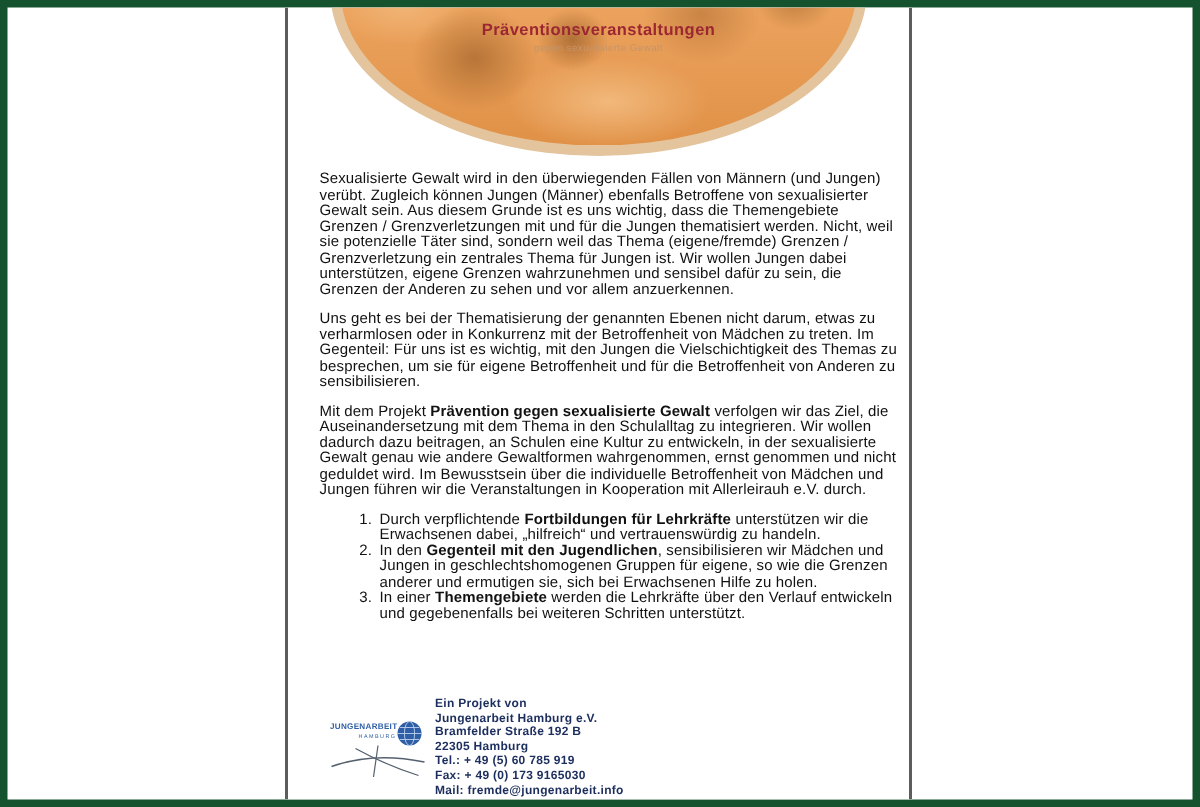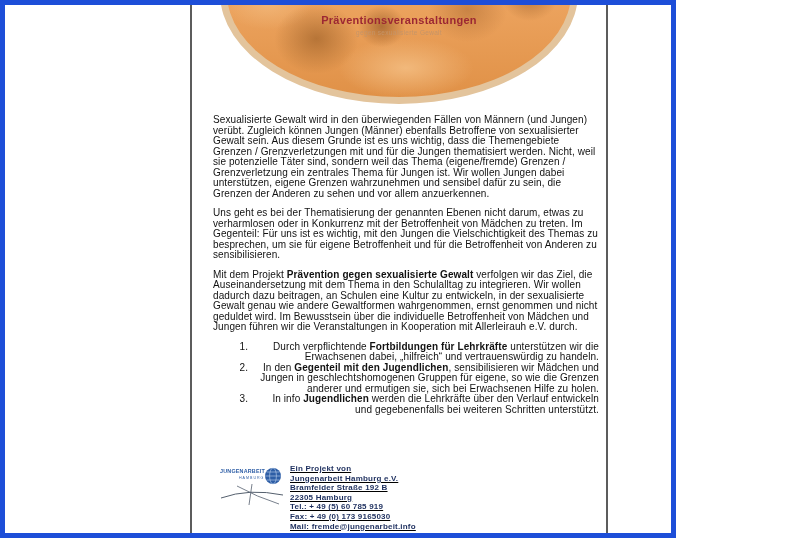--- a/index.html
+++ b/index.html
@@ -1,18 +1,18 @@
 <!DOCTYPE html>
 <html><head>
 <meta charset="utf-8">
 <style>
   html,body{margin:0;padding:0;background:#fff;}
   .viewport{
-    position:relative;width:676px;height:538px;box-sizing:border-box;
-    border:5px solid #1d4ed8;background:#ffffff;overflow:hidden;
+    position:relative;width:800px;height:538px;box-sizing:border-box;
+    border:5px solid #14532d;background:#ffffff;overflow:hidden;
     font-family:"Liberation Sans","DejaVu Sans",sans-serif;
   }
   .page{
     position:absolute;left:185px;top:0;bottom:0;width:418px;box-sizing:border-box;
     background:#ffffff;border-left:2px solid #5c5c5c;border-right:2px solid #5c5c5c;
     overflow:hidden;
   }
   
   .hero{
     position:absolute;top:-123px;left:50%;margin-left:-179px;
@@ -35,24 +35,24 @@
     position:absolute;top:24px;left:0;right:0;z-index:3;text-align:center;
     font-size:6.5px;color:#c59468;letter-spacing:.3px;
   }
   
   .content{
     position:absolute;top:110px;left:21px;width:386px;
     font-size:10px;line-height:10.5px;letter-spacing:.1px;color:#111;
   }
   .content p{margin:0 0 9px 0;}
   .content ol{margin:6px 0 0 0;padding-left:38px;}
-  .content li{margin:0;padding-left:2px;text-align:right;}
+  .content li{margin:0;padding-left:2px;}
   
   .footer{
-    position:absolute;top:459px;left:27px;display:flex;align-items:flex-start;gap:5px;text-decoration:underline;
+    position:absolute;top:459px;left:27px;display:flex;align-items:center;gap:5px;
   }
   .logo{width:66px;height:42px;flex:0 0 auto;}
   .footer-text{
     font-size:8px;line-height:9.6px;font-weight:bold;color:#1c2e5e;letter-spacing:.2px;
   }
   b{font-weight:bold;margin-top:37px;}
 </style>
 </head>
 <body>
 
@@ -63,21 +63,21 @@
     <div class="hero-title">Präventionsveranstaltungen</div>
     <div class="hero-subtitle">gegen sexualisierte Gewalt</div>
 
     <div class="content">
       <p><span>Sexualisierte Gewalt wird in den überwiegenden Fällen von Männern (und Jungen) verübt. Zugleich können Jungen (Männer) ebenfalls Betroffene von sexualisierter Gewalt sein. Aus diesem Grunde ist es uns wichtig, dass die Themengebiete Grenzen / Grenzverletzungen mit und für die Jungen thematisiert werden. Nicht, weil sie potenzielle Täter sind, sondern weil das Thema (eigene/fremde) Grenzen / Grenzverletzung ein zentrales Thema für Jungen ist. Wir wollen Jungen dabei unterstützen, eigene Grenzen wahrzunehmen und sensibel dafür zu sein, die Grenzen der Anderen zu sehen und vor allem anzuerkennen.</span></p>
       <p><span>Uns geht es bei der Thematisierung der genannten Ebenen nicht darum, etwas zu verharmlosen oder in Konkurrenz mit der Betroffenheit von Mädchen zu treten. Im Gegenteil: Für uns ist es wichtig, mit den Jungen die Vielschichtigkeit des Themas zu besprechen, um sie für eigene Betroffenheit und für die Betroffenheit von Anderen zu sensibilisieren.</span></p>
       <p><span>Mit dem Projekt </span><b>Prävention gegen sexualisierte Gewalt</b><span> verfolgen wir das Ziel, die Auseinandersetzung mit dem Thema in den Schulalltag zu integrieren. Wir wollen dadurch dazu beitragen, an Schulen eine Kultur zu entwickeln, in der sexualisierte Gewalt genau wie andere Gewaltformen wahrgenommen, ernst genommen und nicht geduldet wird. Im Bewusstsein über die individuelle Betroffenheit von Mädchen und Jungen führen wir die Veranstaltungen in Kooperation mit Allerleirauh e.V. durch.</span></p>
       <ol>
         <li><span>Durch verpflichtende </span><b>Fortbildungen für Lehrkräfte</b><span> unterstützen wir die Erwachsenen dabei, „hilfreich“ und vertrauenswürdig zu handeln.</span></li>
         <li><span>In den </span><b>Gegenteil mit den Jugendlichen</b><span>, sensibilisieren wir Mädchen und Jungen in geschlechtshomogenen Gruppen  für eigene, so wie die Grenzen anderer und ermutigen sie, sich bei Erwachsenen Hilfe zu holen.</span></li>
-        <li><span>In info </span><b>Jugendlichen</b><span> werden die Lehrkräfte über den Verlauf entwickeln und gegebenenfalls bei weiteren Schritten unterstützt.</span></li>
+        <li><span>In einer </span><b>Themengebiete</b><span> werden die Lehrkräfte über den Verlauf entwickeln und gegebenenfalls bei weiteren Schritten unterstützt.</span></li>
       </ol>
     </div>
 
     <div class="footer">
       <svg class="logo" viewBox="0 0 66 42">
         <text x="1" y="9" font-size="5.4" font-weight="bold" fill="#2e5ea6" letter-spacing="0.2">JUNGENARBEIT</text>
         <text x="20" y="15" font-size="3.6" fill="#2e5ea6" letter-spacing="1">HAMBURG</text>
         <g>
           <circle cx="54" cy="12" r="8" fill="#2e5ea6"></circle>
           <ellipse cx="54" cy="12" rx="3.4" ry="8" fill="none" stroke="#bcd2ee" stroke-width="0.6"></ellipse>

